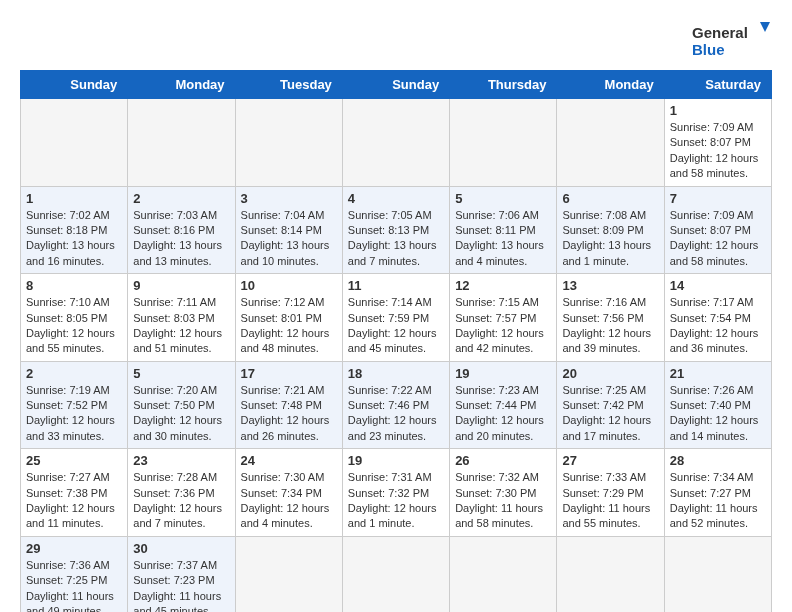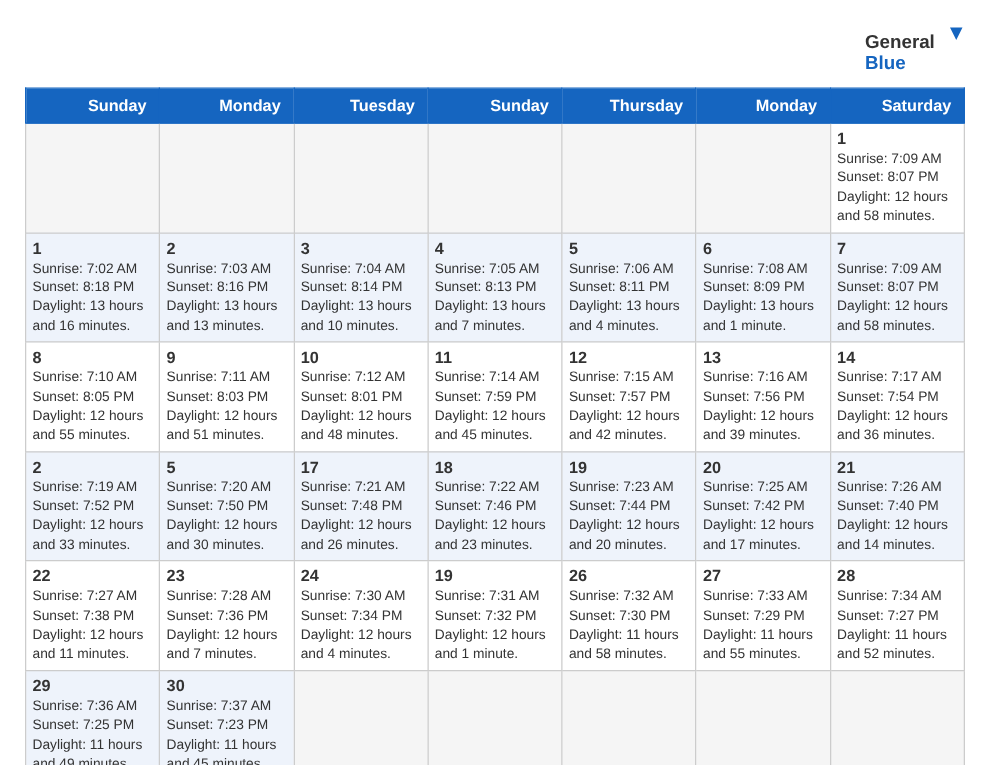--- a/index.html
+++ b/index.html
@@ -203,21 +203,21 @@
           <span class="day-number">20</span>
           <div class="day-info">Sunrise: 7:25 AM<br>Sunset: 7:42 PM<br>Daylight: 12 hours and 17 minutes.</div>
         </td>
         <td>
           <span class="day-number">21</span>
           <div class="day-info">Sunrise: 7:26 AM<br>Sunset: 7:40 PM<br>Daylight: 12 hours and 14 minutes.</div>
         </td>
       </tr>
       <tr>
         <td>
-          <span class="day-number">22</span>
+          <span class="day-number">25</span>
           <div class="day-info">Sunrise: 7:27 AM<br>Sunset: 7:38 PM<br>Daylight: 12 hours and 11 minutes.</div>
         </td>
         <td>
           <span class="day-number">23</span>
           <div class="day-info">Sunrise: 7:28 AM<br>Sunset: 7:36 PM<br>Daylight: 12 hours and 7 minutes.</div>
         </td>
         <td>
           <span class="day-number">24</span>
           <div class="day-info">Sunrise: 7:30 AM<br>Sunset: 7:34 PM<br>Daylight: 12 hours and 4 minutes.</div>
         </td>

